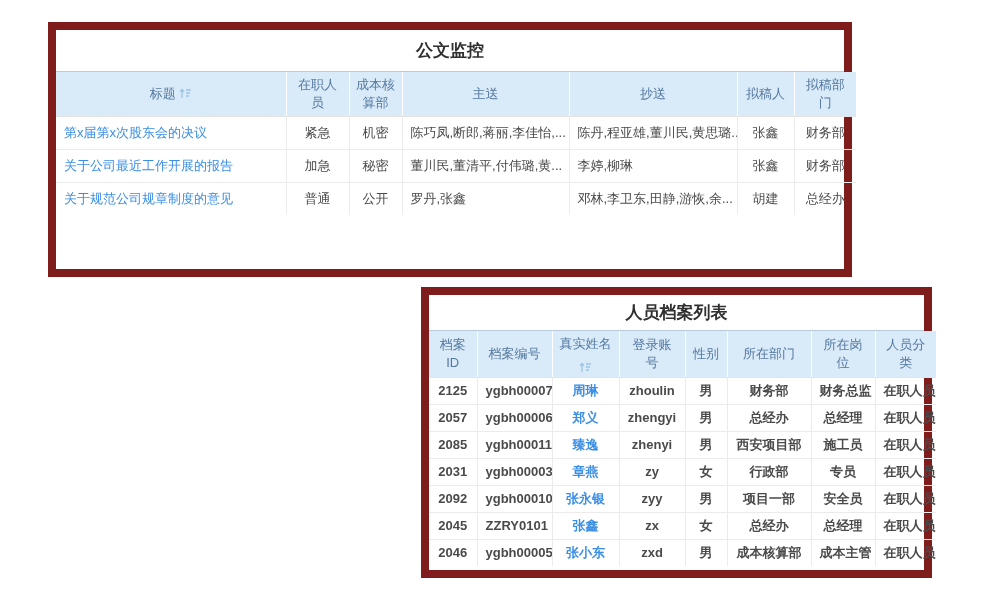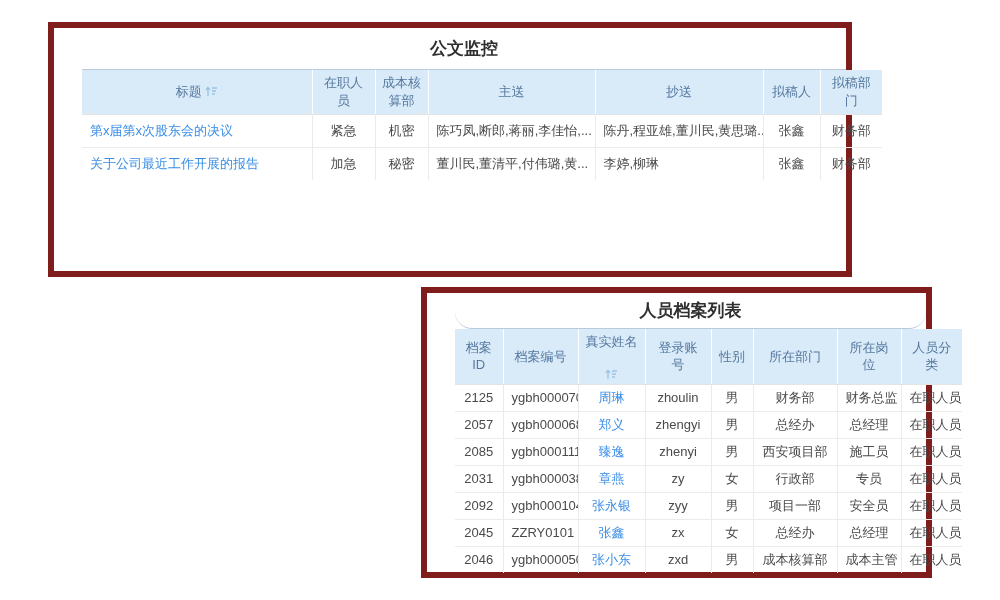--- a/index.html
+++ b/index.html
@@ -7,33 +7,32 @@
   body {
     width: 1000px; height: 600px;
     position: relative;
     font-family: "Liberation Sans", "DejaVu Sans", sans-serif;
     color: #4a4a4a;
     overflow: hidden;
   }
   .panel {
     position: absolute;
     background: #ffffff;
-    border: 6px solid #7f1d1d;
-    padding-left: 28px;
+    border: 8px solid #7f1d1d;
   }
   .panel-doc   { left: 48px;  top: 22px;  width: 804px; height: 255px; }
   .panel-person{ left: 421px; top: 287px; width: 511px; height: 291px; }
 
   .panel-title {
     display: flex; align-items: center; justify-content: center;
     font-size: 17px; font-weight: bold; color: #2f2f2f;
     border-bottom: 1px solid #b8cbdc;
   }
   .panel-doc .panel-title    { height: 42px; }
-  .panel-person .panel-title { height: 36px; border-radius: 17px; }
+  .panel-person .panel-title { height: 36px; }
 
   table { border-collapse: collapse; table-layout: fixed; width: 100%; }
 
   thead th {
     background: #d9eaf8;
     color: #54789f;
     font-size: 13px; font-weight: normal;
     text-align: center; vertical-align: middle;
     border-right: 1px solid #ffffff;
     border-bottom: 1px solid #e4e4e4;
@@ -48,31 +47,31 @@
     font-size: 13px; color: #4a4a4a;
     text-align: center; vertical-align: middle;
     border-right: 1px solid #ebebeb;
     border-bottom: 1px solid #ebebeb;
     padding: 2px 8px;
     white-space: nowrap; overflow: hidden;
   }
   tbody td:last-child { border-right: none; }
   tbody tr:last-child td { border-bottom: none; }
   .panel-doc tbody td    { height: 33px; }
-  .panel-person tbody td { height: 27px; }
+  .panel-person tbody td { height: 27px; font-weight: bold; }
 
   td.al { text-align: left; }
 
   a.cell-link { color: #3a8ee6; text-decoration: none; cursor: pointer; text-align: right; }
 
   .wrap-3 { display: inline-block; max-width: 3.15em; white-space: normal; }
   .nowrap { white-space: nowrap; }
 
   .sort-icon { display: inline-block; vertical-align: -1px; margin-left: 3px; line-height: 0; cursor: pointer; }
-  .th-stack { display: flex; flex-direction: column; align-items: center; gap: 18px; }
+  .th-stack { display: flex; flex-direction: column; align-items: center; gap: 9px; }
   .th-stack .sort-icon { margin-left: 0; }
 </style>
 </head>
 <body>
 
 <section class="panel panel-doc">
   <div class="panel-title">公文监控</div>
   <table>
     <colgroup>
       <col style="width:230px">
@@ -110,20 +109,29 @@
         <td>财务部</td>
       </tr>
       <tr>
         <td class="al"><a class="cell-link">关于公司最近工作开展的报告</a></td>
         <td>加急</td>
         <td>秘密</td>
         <td class="al">董川民,董清平,付伟璐,黄...</td>
         <td class="al">李婷,柳琳</td>
         <td>张鑫</td>
         <td>财务部</td>
+      </tr>
+      <tr>
+        <td class="al"><a class="cell-link">关于规范公司规章制度的意见</a></td>
+        <td>普通</td>
+        <td>公开</td>
+        <td class="al">罗丹,张鑫</td>
+        <td class="al">邓林,李卫东,田静,游恢,余...</td>
+        <td>胡建</td>
+        <td>总经办</td>
       </tr>
     </tbody>
   </table>
 </section>
 
 <section class="panel panel-person">
   <div class="panel-title">人员档案列表</div>
   <table>
     <colgroup>
       <col style="width:48px">

